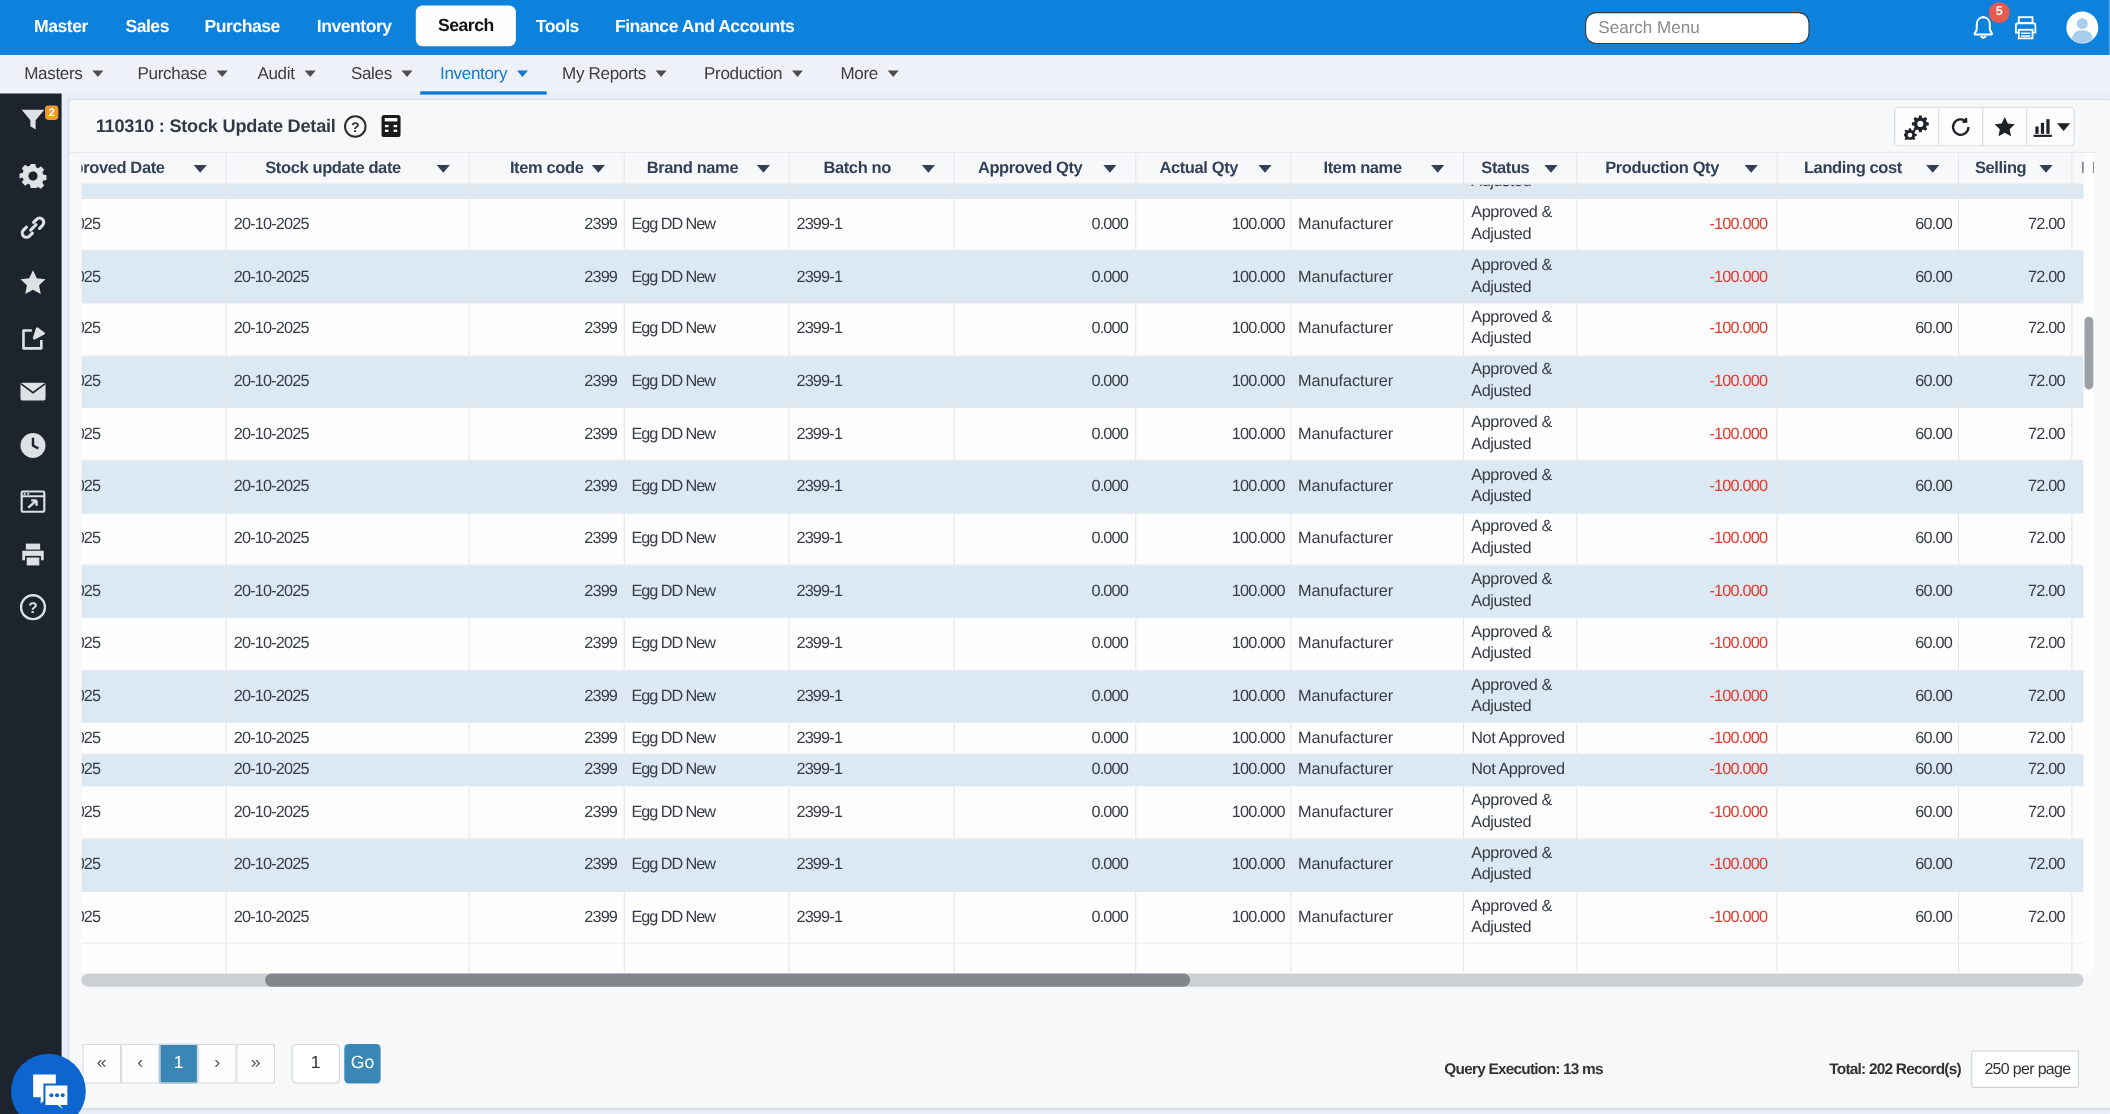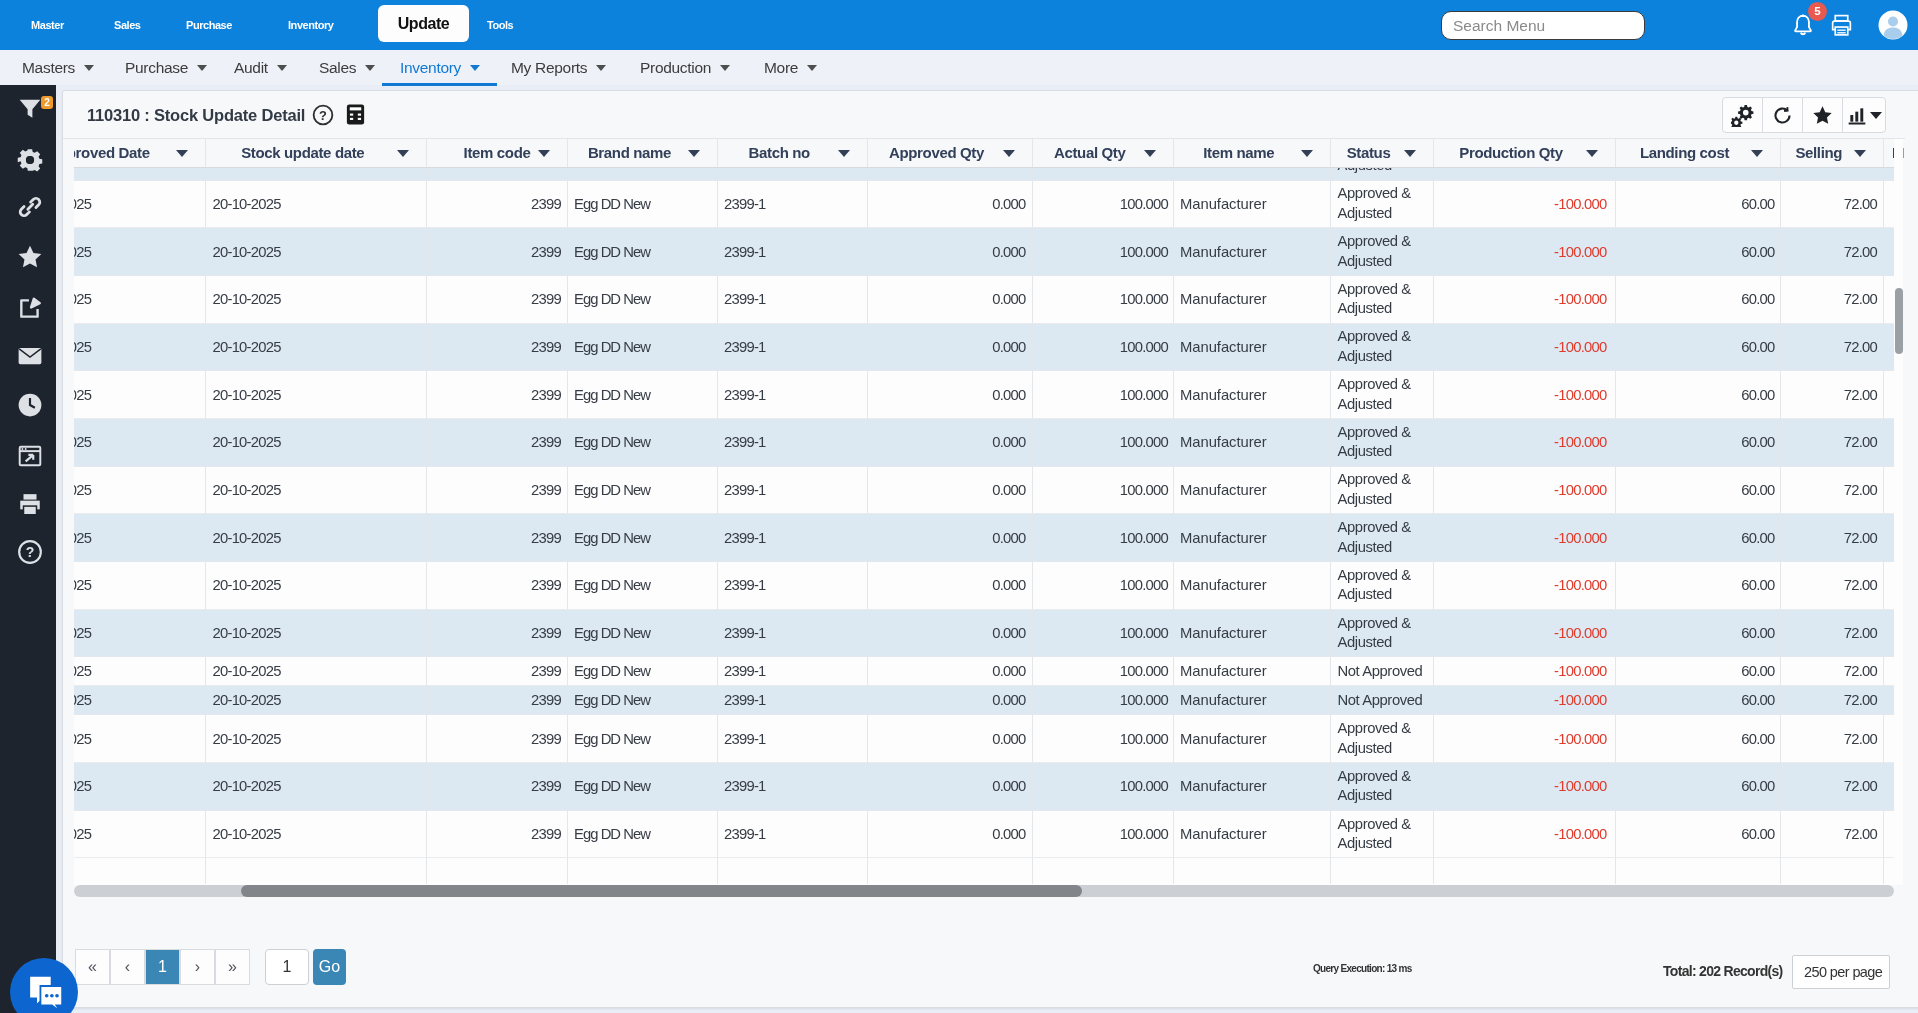--- a/index.html
+++ b/index.html
@@ -1,20 +1,20 @@
 <!DOCTYPE html>
 <html><head><meta charset="utf-8">
 <style>
 *{margin:0;padding:0;box-sizing:border-box;}
 html,body{width:1918px;height:1013px;overflow:hidden;}
 body{font-family:"Liberation Sans",sans-serif;background:#e9edf5;position:relative;}
 .abs{position:absolute;}
 
 #topbar{position:absolute;left:0;top:0;width:1918px;height:50px;background:#0c82dd;}
-.tnav{position:absolute;top:0;height:50px;line-height:50px;color:#fff;font-weight:bold;font-size:11px;letter-spacing:-0.45px;}
+.tnav{position:absolute;top:0;height:50px;line-height:50px;color:#fff;font-weight:bold;font-size:16px;letter-spacing:-0.45px;}
 #pill{position:absolute;left:378px;top:5px;width:91px;height:37px;background:#fdfdfd;border-radius:6px;
   color:#111;font-weight:bold;font-size:16px;letter-spacing:-0.45px;text-align:center;line-height:37px;}
 #search{position:absolute;left:1441px;top:11px;width:204px;height:29px;background:#fff;border:1px solid #3a3a3a;
   border-radius:10px;color:#8a8a8a;font-size:15.5px;line-height:27px;padding-left:11px;}
 
 #subnav{position:absolute;left:0;top:50px;width:1918px;height:35px;background:#eef1f8;}
 .snav{position:absolute;top:0;height:35px;line-height:36px;color:#3c3c3c;font-size:15.5px;letter-spacing:-0.3px;}
 .caret{display:inline-block;width:0;height:0;border-left:5px solid transparent;border-right:5px solid transparent;
   border-top:6px solid #4e4e4e;margin-left:9px;vertical-align:middle;margin-top:-2px;}
 #inv-underline{position:absolute;left:382px;top:83px;width:115px;height:3px;background:#1279d3;}
@@ -52,35 +52,36 @@
 #hthumb{position:absolute;left:167px;top:0;width:841px;height:12px;background:#82868b;border-radius:6px;}
 #vscroll{position:absolute;left:1831px;top:48px;width:9px;height:746px;background:#fdfdfe;}
 #vthumb{position:absolute;left:1px;top:149px;width:8px;height:66px;background:#9aa0a6;border-radius:4px;}
 
 .pgbtn{position:absolute;top:858px;width:35px;height:36px;background:#fdfdfe;border:1px solid #d8dbdf;
   text-align:center;line-height:34px;font-size:16px;color:#4f555b;}
 #pgin{position:absolute;left:202px;top:858px;width:44px;height:36px;background:#fff;border:1px solid #cdd1d6;
   border-radius:4px;text-align:center;line-height:34px;font-size:16px;color:#333;}
 #gobtn{position:absolute;left:250px;top:858px;width:33px;height:36px;background:#3a87b5;border-radius:4px;
   color:#fff;text-align:center;line-height:36px;font-size:16px;}
-#qexec{position:absolute;left:1250px;top:872px;font-size:10px;letter-spacing:-0.7px;font-weight:bold;color:#333;}
+#qexec{position:absolute;left:1250px;top:872px;font-size:14px;letter-spacing:-0.7px;font-weight:bold;color:#333;}
 #total{position:absolute;left:1600px;top:872px;font-size:14px;letter-spacing:-0.7px;font-weight:bold;color:#333;}
 #perpage{position:absolute;left:1729px;top:864px;width:98px;height:34px;white-space:nowrap;background:#fff;border:1px solid #ccd1d6;
   border-radius:2px;font-size:14.5px;letter-spacing:-0.6px;color:#333;line-height:32px;padding-left:11px;}
 
 #chat{position:absolute;left:10px;top:958px;width:68px;height:68px;border-radius:50%;background:#0d66d0;}
 </style></head><body>
 
 <div id="topbar">
 <div class="tnav" style="left:31px">Master</div>
 <div class="tnav" style="left:114px">Sales</div>
 <div class="tnav" style="left:186px">Purchase</div>
 <div class="tnav" style="left:288px">Inventory</div>
 <div class="tnav" style="left:487px">Tools</div>
-<div id="pill">Update</div>
+<div class="tnav" style="left:559px">Finance And Accounts</div>
+<div id="pill">Search</div>
 <div id="search">Search Menu</div>
 <svg class="abs" style="left:1790px;top:12px" width="26" height="27" viewBox="0 0 24 24">
 <path d="M12 3 C8.7 3 6.5 5.6 6.5 9 L6.5 13.5 L4.8 16.5 C4.6 17 4.8 17.4 5.4 17.4 L18.6 17.4 C19.2 17.4 19.4 17 19.2 16.5 L17.5 13.5 L17.5 9 C17.5 5.6 15.3 3 12 3 Z" fill="none" stroke="#fff" stroke-width="1.7"></path>
 <path d="M10 18.6 A2.1 2.1 0 0 0 14 18.6" fill="none" stroke="#fff" stroke-width="1.7"></path>
 <line x1="12" y1="1.8" x2="12" y2="3.2" stroke="#fff" stroke-width="1.7"></line>
     </svg>
 <div class="abs" style="left:1808px;top:2px;width:19px;height:19px;border-radius:50%;background:#e8594f;color:#fff;font-size:11.5px;font-weight:bold;text-align:center;line-height:19px;">5</div>
 <svg class="abs" style="left:1829px;top:13px" width="25" height="25" viewBox="0 0 24 24">
 <rect x="6" y="2.5" width="12" height="5" fill="none" stroke="#fff" stroke-width="1.6"></rect>
 <path d="M6 16 L3.5 16 L3.5 9.5 C3.5 8.4 4.2 7.8 5.3 7.8 L18.7 7.8 C19.8 7.8 20.5 8.4 20.5 9.5 L20.5 16 L18 16" fill="none" stroke="#fff" stroke-width="1.6"></path>

